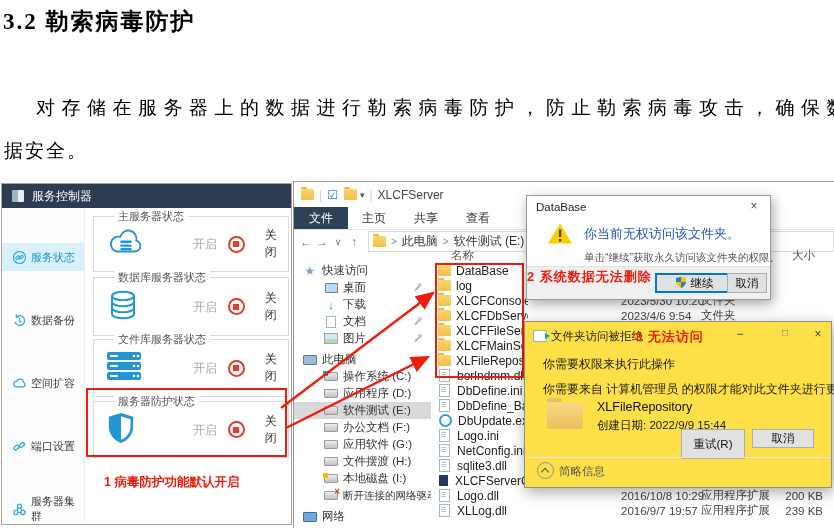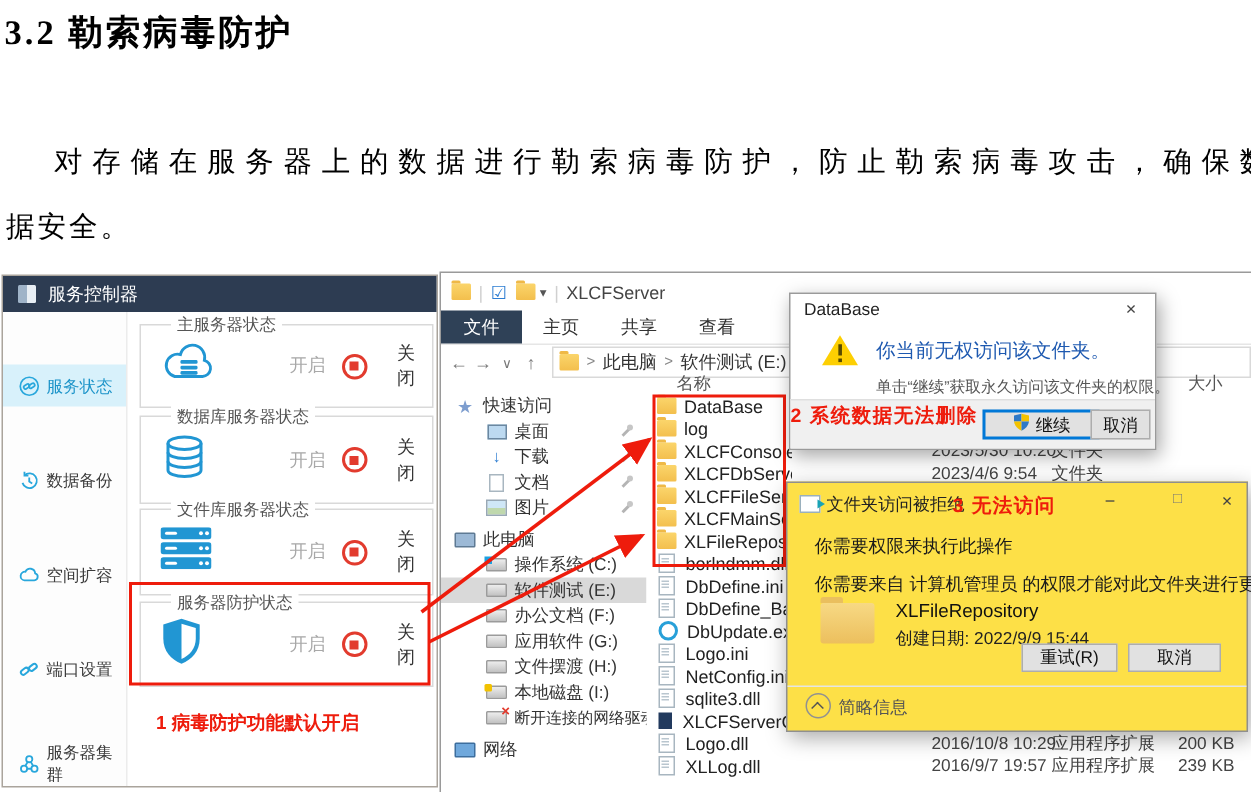--- a/index.html
+++ b/index.html
@@ -104,21 +104,21 @@
   .note3{position:absolute;left:110px;top:6px;color:#ee1c0c;font-weight:bold;font-size:13px;letter-spacing:1px;white-space:nowrap;}
   .d2-min{position:absolute;left:204px;top:5px;width:22px;text-align:center;color:#444;}
   .d2-max{position:absolute;left:249px;top:5px;width:22px;text-align:center;color:#777;font-size:10px;}
   .d2-close{position:absolute;left:282px;top:5px;width:22px;text-align:center;color:#444;}
   .d2-l1{position:absolute;left:18px;top:34px;color:#1a1a1a;white-space:nowrap;}
   .d2-l2{position:absolute;left:18px;top:59px;color:#1a1a1a;white-space:nowrap;}
   .d2-folder{position:absolute;left:22px;top:80px;width:36px;height:27px;background:linear-gradient(#f7d984,#ecbf5d);border-radius:2px;}
   .d2-folder::before{content:"";position:absolute;top:-4px;left:0;width:15px;height:4px;background:#eabf5e;border-radius:2px 2px 0 0;}
   .d2-fname{position:absolute;left:72px;top:78px;font-size:12.5px;color:#111;}
   .d2-created{position:absolute;left:72px;top:96px;font-size:11.5px;color:#222;}
-  .d2-retry{left:156px;top:107px;width:64px;height:19px;}
+  .d2-retry{left:156px;top:107px;width:64px;height:30px;}
   .d2-cancel{left:227px;top:107px;width:62px;height:19px;}
   .d2-div{position:absolute;left:0;right:0;top:135px;border-top:1px solid #e5e5e5;}
   .chev{position:absolute;left:12px;top:140px;width:15px;height:15px;border:1px solid #919191;border-radius:50%;}
   .chev::before{content:"";position:absolute;left:4px;top:6px;width:5px;height:5px;border-left:1.5px solid #555;border-top:1.5px solid #555;transform:rotate(45deg);}
   .d2-foot{position:absolute;left:34px;top:142px;color:#555;font-size:11.5px;}
 </style>
 </head>
 <body>
 
 <div id="page">
@@ -327,20 +327,24 @@
           <span class="pin"></span>
         </div>
       <div class="titem gap">
           <span class="tic pc"></span>
           <span>此电脑</span>
         </div>
       <div class="titem lvl1">
           <span class="tic drive-os"></span>
           <span>操作系统 (C:)</span>
         </div>
+      <div class="titem lvl1">
+          <span class="tic drive"></span>
+          <span>应用程序 (D:)</span>
+        </div>
       <div class="titem lvl1 sel">
           <span class="tic drive"></span>
           <span>软件测试 (E:)</span>
         </div>
       <div class="titem lvl1">
           <span class="tic drive"></span>
           <span>办公文档 (F:)</span>
         </div>
       <div class="titem lvl1">
           <span class="tic drive"></span>

